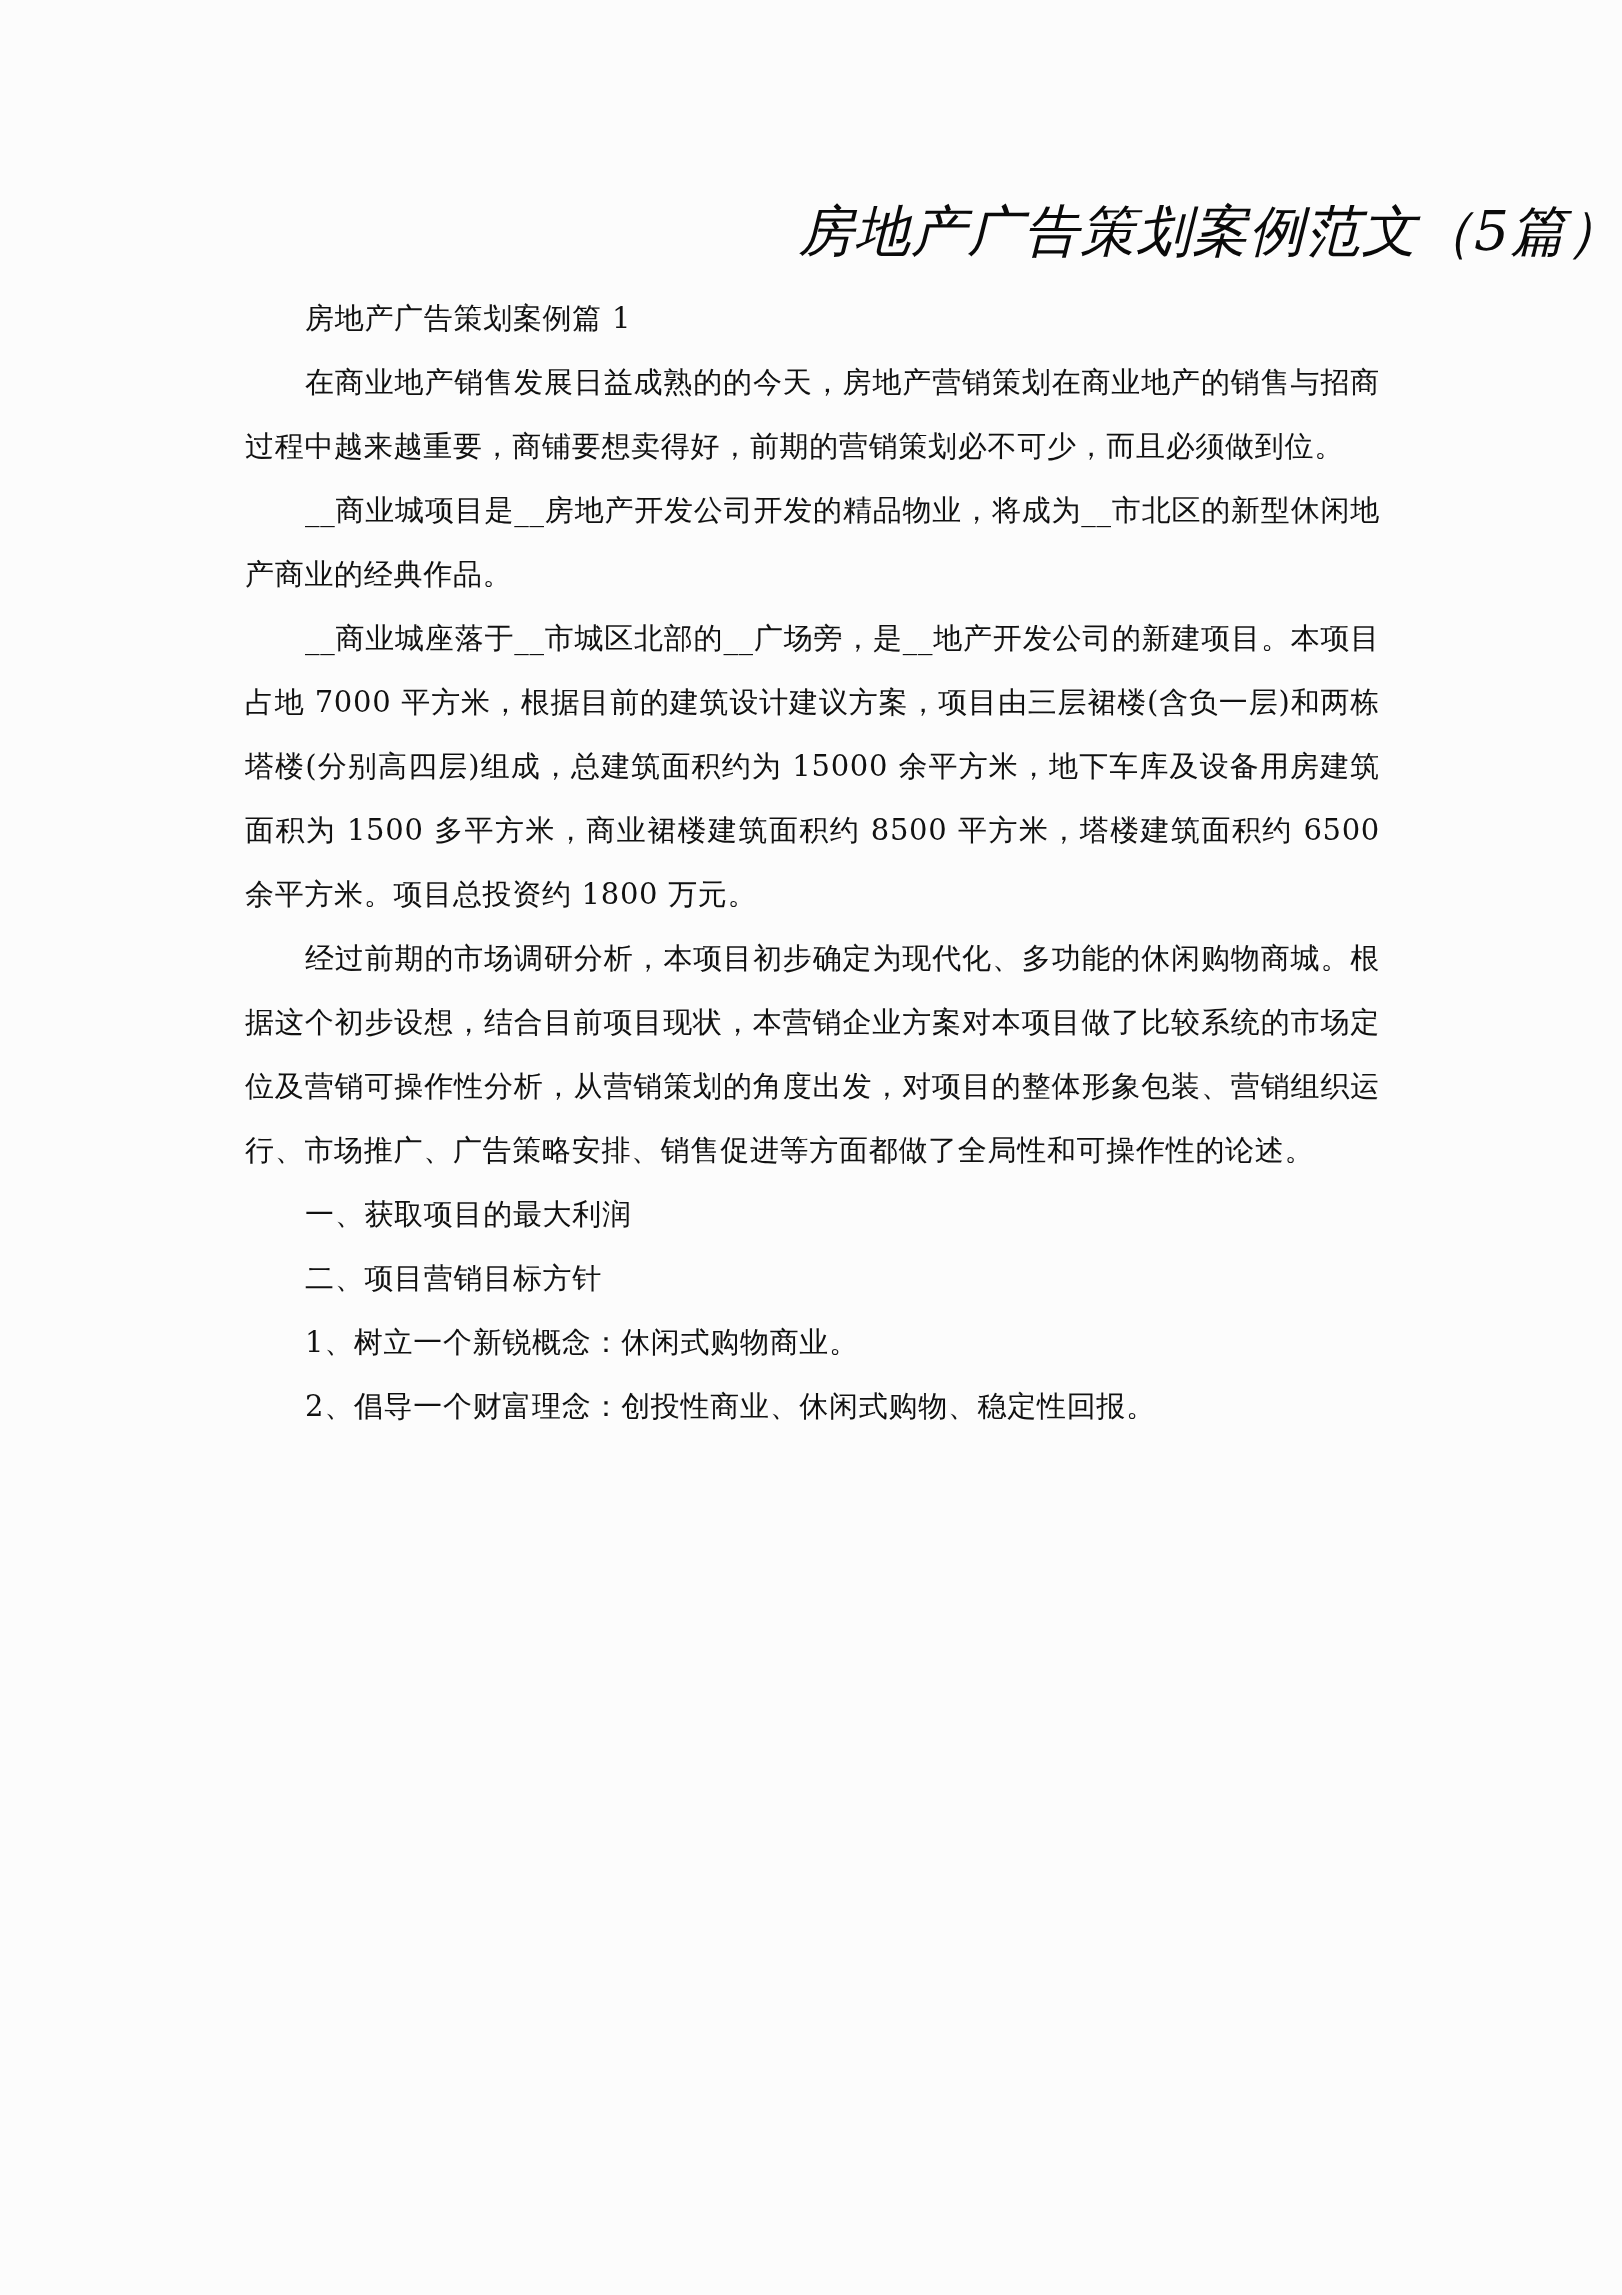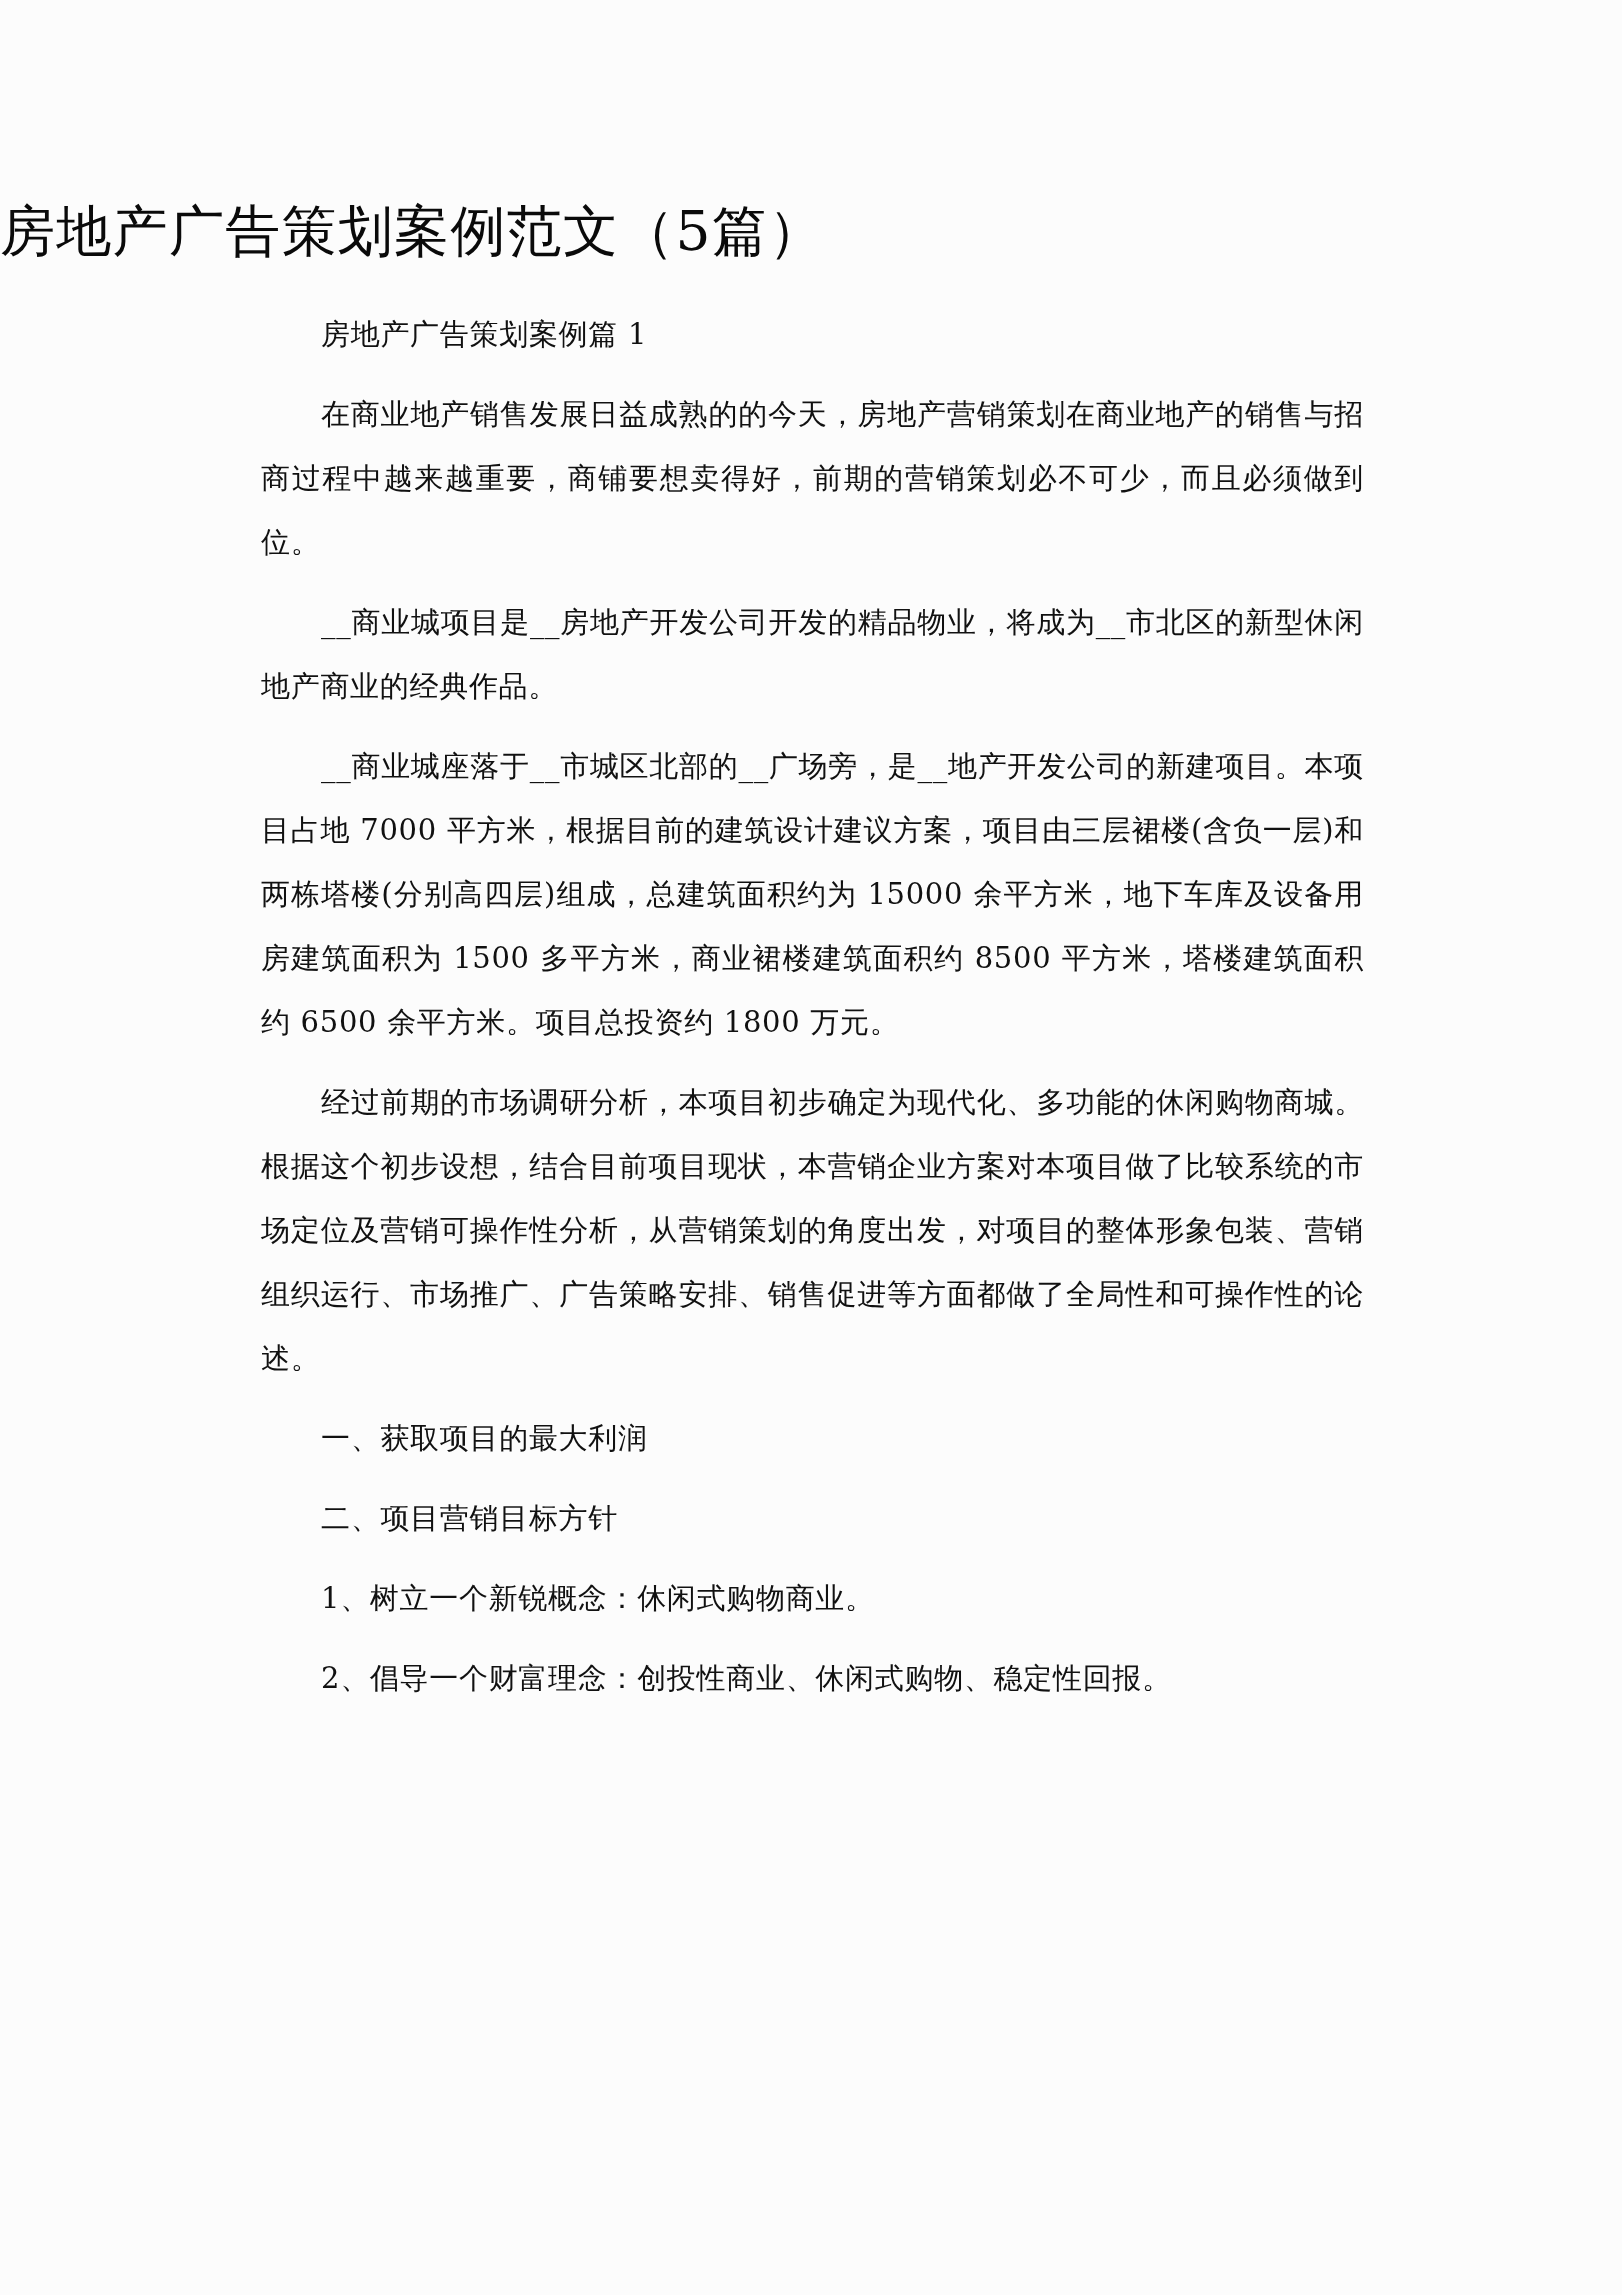--- a/index.html
+++ b/index.html
@@ -20,35 +20,36 @@
       left: 245px;
       top: 0;
       width: 1135px;
     }
     .doc-title {
       margin: 0;
       position: absolute;
       top: 195px;
       left: -245px;
       width: 1623px;
-      text-align: left;
+      text-align: right;
       font-size: 55px;
       font-weight: normal;
       line-height: 72px;
       letter-spacing: 1.3px;
       color: #0a0a0a;
+      font-style: italic;
     }
     .body-text {
       position: absolute;
       top: 286px;
       left: 0;
       width: 1135px;
     }
     .para {
-      margin: 16px;
+      margin: 0;
       font-size: 29px;
       line-height: 64px;
       text-align: justify;
       text-justify: inter-character;
       letter-spacing: 0.7px;
       word-break: break-all;
     }
     .indent {
       text-indent: 60px;
     }

